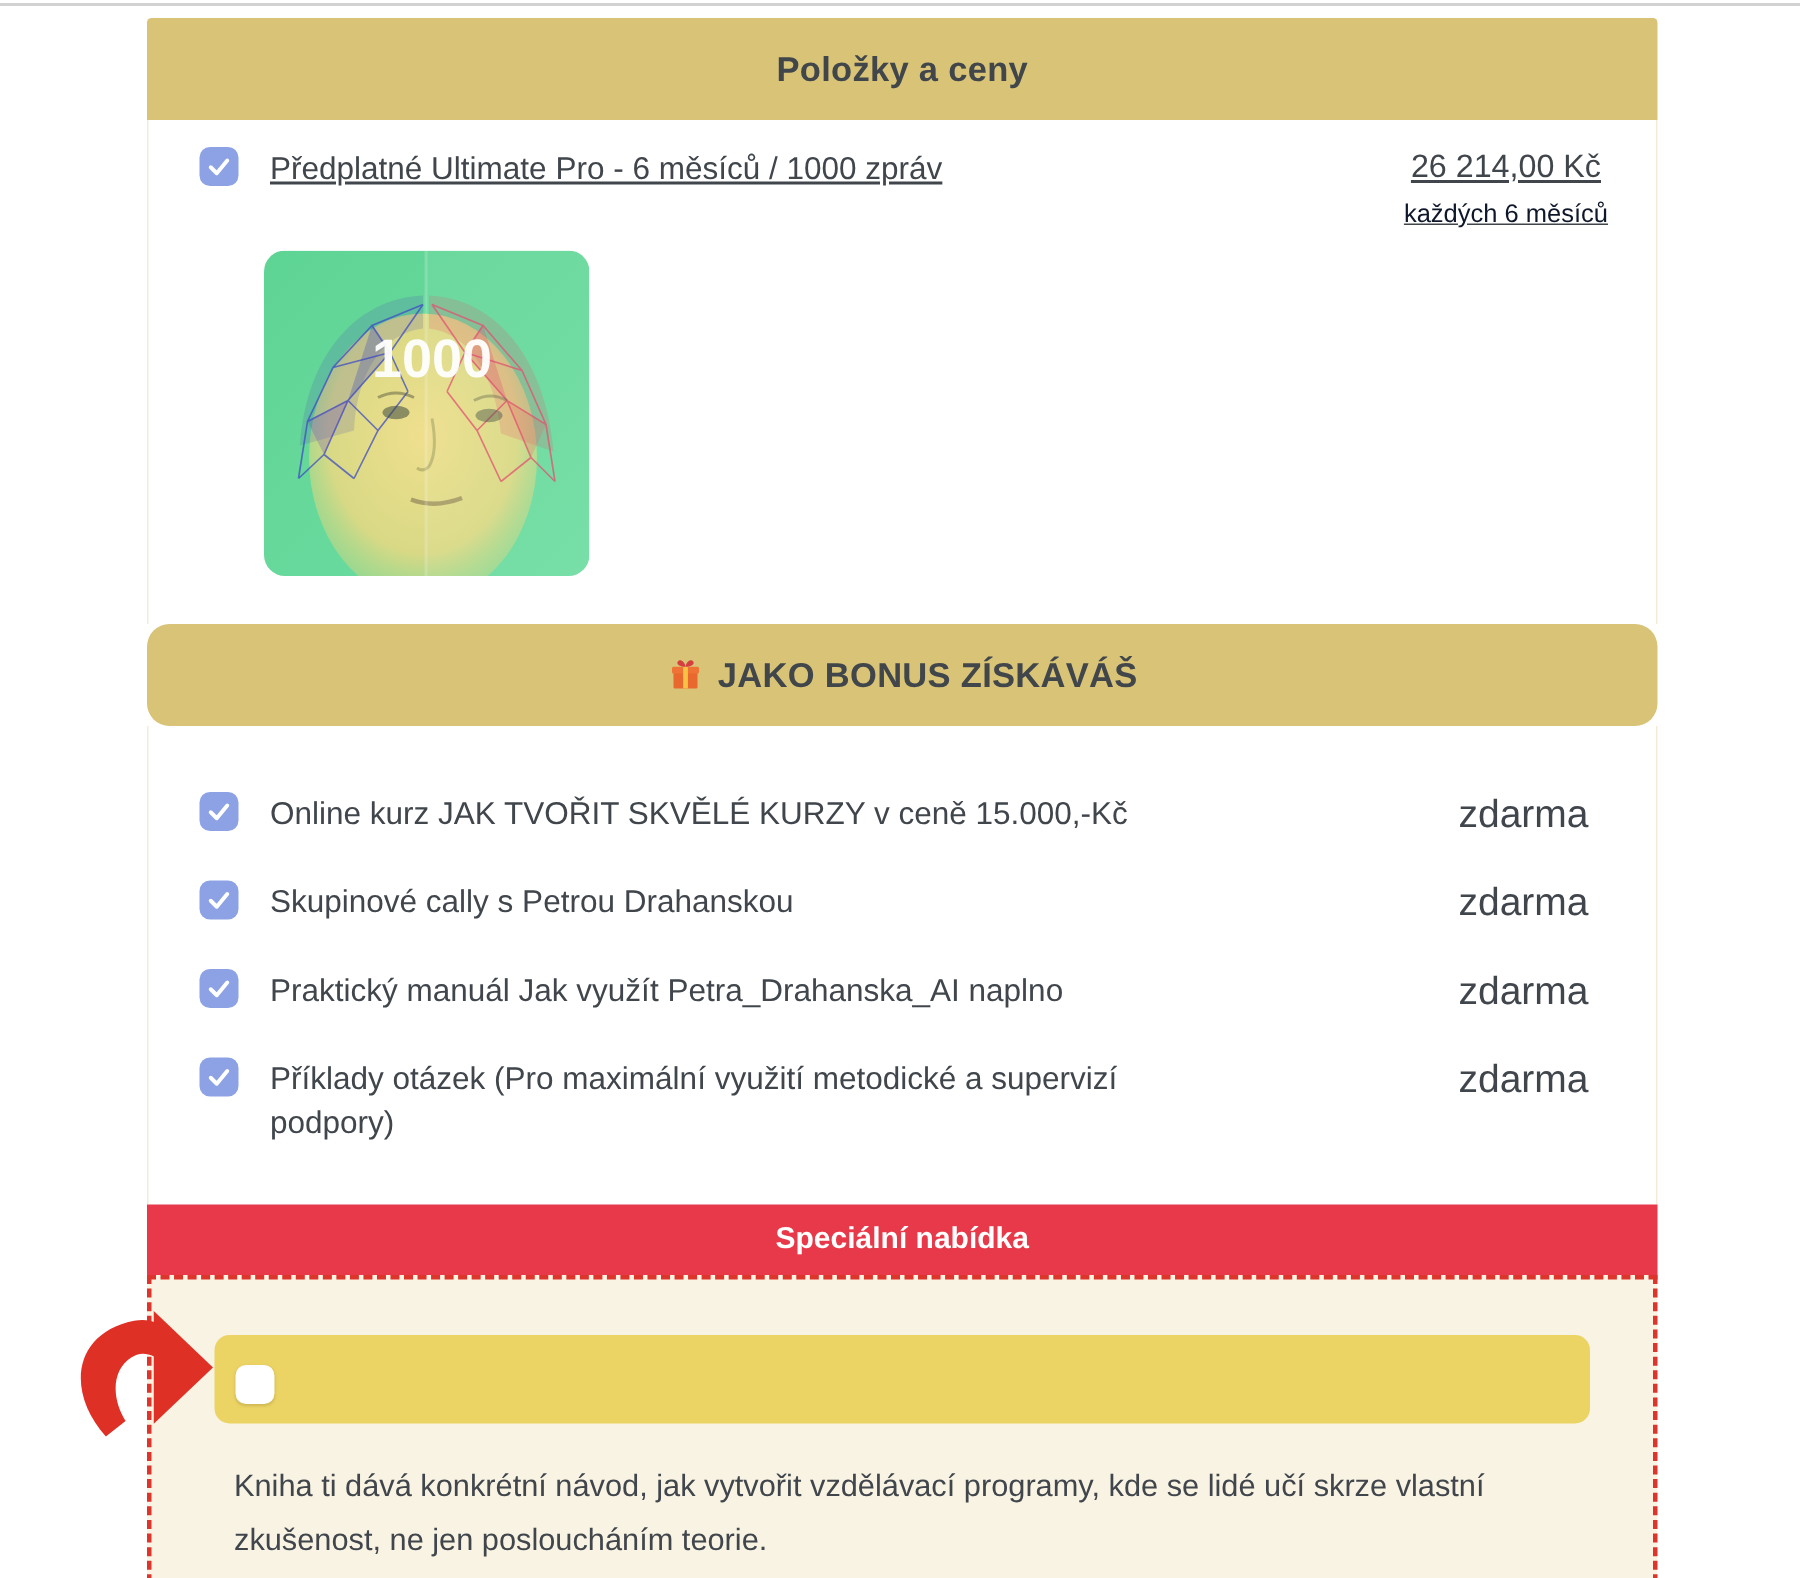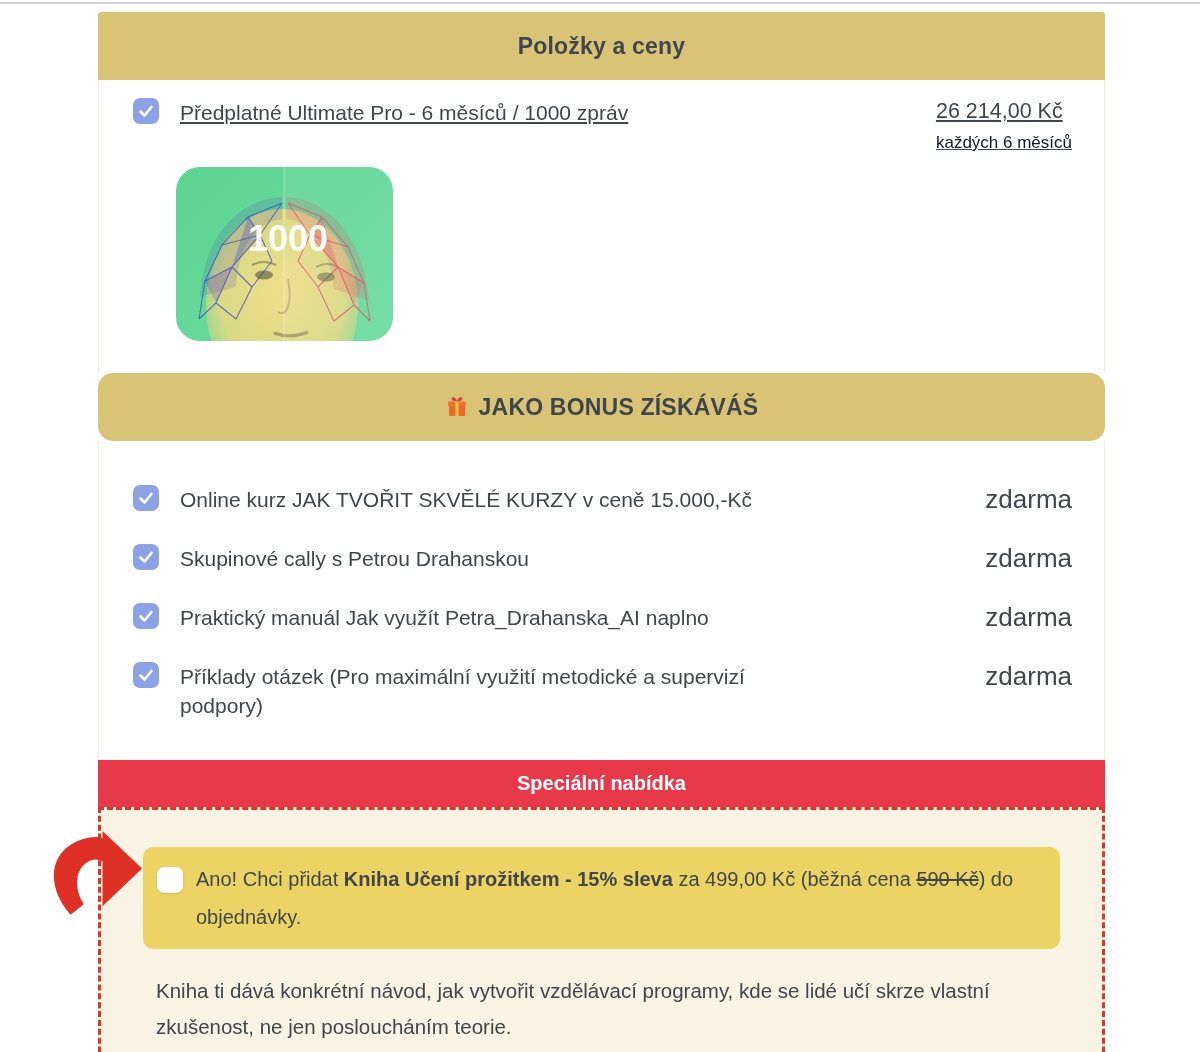--- a/index.html
+++ b/index.html
@@ -17,30 +17,30 @@
   .white-section { background:#ffffff; border-left:1px solid #f1ebd8; border-right:1px solid #f1ebd8; }
 
   
   .product-section { padding:18px 32px 32px 34px;text-decoration:underline; }
   .product-row { display:flex; align-items:flex-start; }
   .cbx { width:26px; height:26px; border-radius:7px; flex:0 0 26px;
     display:flex; align-items:center; justify-content:center; }
   .cbx-checked { background:#8ca2e5; }
   .cbx-unchecked { background:#ffffff; box-shadow:0 1px 2px rgba(120,100,30,.25); }
   .product-title { font-size:21px; line-height:28px; margin-left:21px; flex:1; padding-top:1px; }
-  .price-block { text-align:left; white-space:nowrap; margin-left:20px; }
+  .price-block { text-align:center; white-space:nowrap; margin-left:20px; }
   .price-main { font-size:21.5px; line-height:26px; }
   .price-period { font-size:17px; color:#0f172a; margin-top:9px; }
 
-  .product-image { position:relative; width:217px; height:174px; border-radius:24px;
+  .product-image { position:relative; width:217px; height:217px; border-radius:14px;
     overflow:hidden; margin:14px 0 0 43px; }
   .product-image svg { display:block; }
 
   
-  .bonus-section { padding:44px 32px 10px 34px; }
+  .bonus-section { padding:44px 45px 10px 34px; }
   .bonus-row { display:flex; align-items:flex-start; margin-bottom:30px; }
   .bonus-label { font-size:21px; line-height:29px; margin-left:21px; flex:1; max-width:645px; }
   .bonus-price { font-size:26px; line-height:29px; margin-left:auto; white-space:nowrap; }
 
   
   .bar-red { height:47px; display:flex; align-items:center; justify-content:center;
     background:#e8394a; color:#ffffff; font-size:20px; font-weight:700; }
   .special-body { background:#f8f3e3; border:3px dashed #dd352b; min-height:260px;
     padding:37px 42px 40px 42px; }
   .offer-box { background:#ecd464; border-radius:10px; padding:13px 22px 13px 14px;
@@ -183,21 +183,18 @@
 
   <div class="special-body" style="position:relative;">
 
     <svg class="hand-arrow" viewBox="0 0 100 95">
       <polygon points="58,6 100,46 58,86" fill="#df3026"></polygon>
       <path d="M24,95 C-4,64 0,22 44,13 C54,11 61,14 66,19 L66,44 C58,36 49,34 42,39 C28,48 28,68 38,84 Z" fill="#df3026"></path>
     </svg>
 
     <div class="offer-box">
       <span class="cbx cbx-unchecked" style="margin-top:7px"></span>
-      <div class="offer-text">
-        <span>Ano! Chci přidat </span><span class="offer-bold">Kniha Učení prožitkem - 15% sleva</span><span> za 499,00 Kč (běžná cena </span><span class="offer-strike">590 Kč</span><span>) do objednávky.</span>
-      </div>
     </div>
 
     <div class="special-desc">Kniha ti dává konkrétní návod, jak vytvořit vzdělávací programy, kde se lidé učí skrze vlastní zkušenost, ne jen posloucháním teorie.</div>
   </div>
 
 </div>
 
 </body></html>

